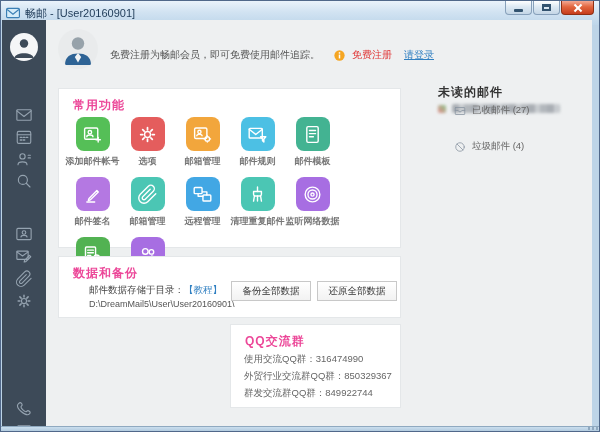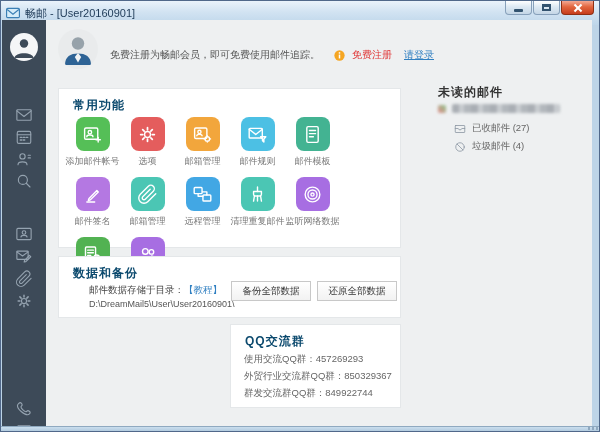--- a/index.html
+++ b/index.html
@@ -25,27 +25,27 @@
   .sbicon{position:absolute;left:13px;width:18px;height:18px;cursor:pointer;}
   .sbicon svg{width:18px;height:18px;stroke:#95a3b0;fill:none;stroke-width:1.5;stroke-linecap:round;stroke-linejoin:round;}
   
   .main{position:absolute;top:19px;left:45px;right:7px;bottom:5px;background:#eef0f1;}
   .hd-avatar{position:absolute;top:9px;left:12px;width:40px;height:40px;border-radius:50%;background:#e9ebec;overflow:hidden;}
   .promo{position:absolute;top:28px;left:64px;display:flex;align-items:center;font-size:10px;color:#555;white-space:nowrap;text-align:center;}
   .promo .info{width:11px;height:11px;margin:0 7px 0 14px;}
   .link-red{color:#e03838;cursor:pointer;margin-right:12px;}
   .link-blue{color:#2f7fc1;cursor:pointer;text-decoration:underline;}
   .card{position:absolute;background:#fff;border:1px solid #e4e7e9;}
-  .card-title{position:absolute;top:8px;left:14px;font-size:12px;color:#0c4a6e;font-weight:bold;letter-spacing:1px;}
+  .card-title{position:absolute;top:8px;left:14px;font-size:12px;color:#ec4899;font-weight:bold;letter-spacing:1px;}
   
   .tile-grid{position:absolute;top:26px;left:6px;right:6px;display:flex;flex-wrap:wrap;}
   .tile-cell{width:55px;margin:2px 0 8px 0;display:flex;flex-direction:column;align-items:center;cursor:pointer;}
   .tile{width:34px;height:34px;border-radius:8px;display:flex;align-items:center;justify-content:center;}
   .tile svg{width:21px;height:21px;stroke:#fff;fill:none;stroke-width:1.6;stroke-linecap:round;stroke-linejoin:round;}
-  .tile-label{margin-top:5px;font-size:9px;color:#777;text-align:center;line-height:11px;width:58px;}
+  .tile-label{margin-top:5px;font-size:9px;color:#777;text-align:center;line-height:11px;width:58px;font-weight:bold;}
   
   .bk-label{position:absolute;top:27px;left:30px;font-size:9.5px;color:#444;}
   .bk-label .tut{color:#2f7fc1;cursor:pointer;}
   .bk-path{position:absolute;top:42px;left:30px;font-size:9px;color:#555;}
   .btn{position:absolute;top:24px;height:20px;width:80px;background:linear-gradient(#ffffff,#f2f2f2);border:1px solid #c8c8c8;
     font-size:9.5px;color:#333;display:flex;align-items:center;justify-content:center;cursor:pointer;}
   
   .tip-link{position:absolute;left:30px;font-size:9.5px;color:#2f7fc1;cursor:pointer;white-space:nowrap;}
   .qq-line{position:absolute;left:13px;font-size:9.5px;color:#666;white-space:nowrap;}
   
@@ -323,31 +323,31 @@
         <span>邮件数据存储于目录：</span><span class="tut">【教程】</span>
       </div>
       <div class="bk-path">D:\DreamMail5\User\User20160901\</div>
       <div class="btn" style="left:172px;">备份全部数据</div>
       <div class="btn" style="left:258px;">还原全部数据</div>
     </div>
 
 
     <div class="card" style="top:304px;left:184px;width:171px;height:84px;">
       <div class="card-title">QQ交流群</div>
-      <div class="qq-line" style="top:28px;">使用交流QQ群：457269293</div>
+      <div class="qq-line" style="top:28px;">使用交流QQ群：316474990</div>
       <div class="qq-line" style="top:45px;">外贸行业交流群QQ群：850329367</div>
       <div class="qq-line" style="top:62px;">群发交流群QQ群：849922744</div>
     </div>
 
     <div class="unread-title">未读的邮件</div>
     <div class="acct-row">
       <span class="acct-dot"></span>
       <span class="acct-blur"></span>
     </div>
-    <div class="folder-row" style="top:102px;">
+    <div class="folder-row" style="top:84px;">
       <svg viewBox="0 0 24 24">
           <rect x="2.5" y="5" width="19" height="14" rx="1"></rect>
           <path d="M2.5 11h6l1.5 2.5h4L15.5 11h6"></path>
         </svg>
       <span>已收邮件 (27)</span>
     </div>
     <div class="folder-row" style="top:120px;">
       <svg viewBox="0 0 24 24">
           <circle cx="12" cy="12" r="8.5"></circle>
           <path d="M6 6l12 12"></path>

